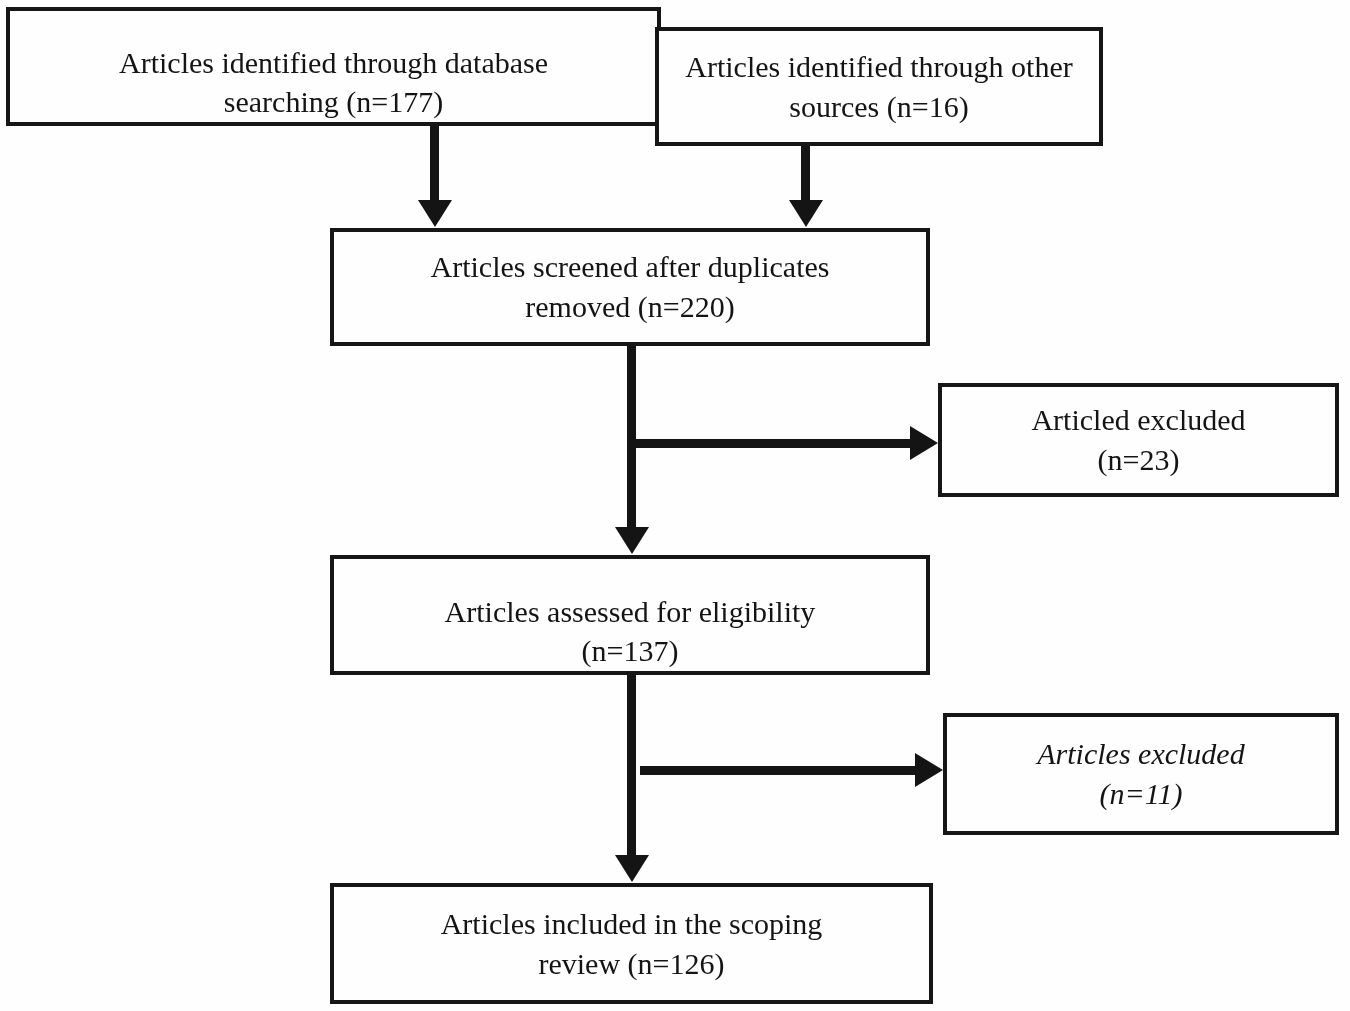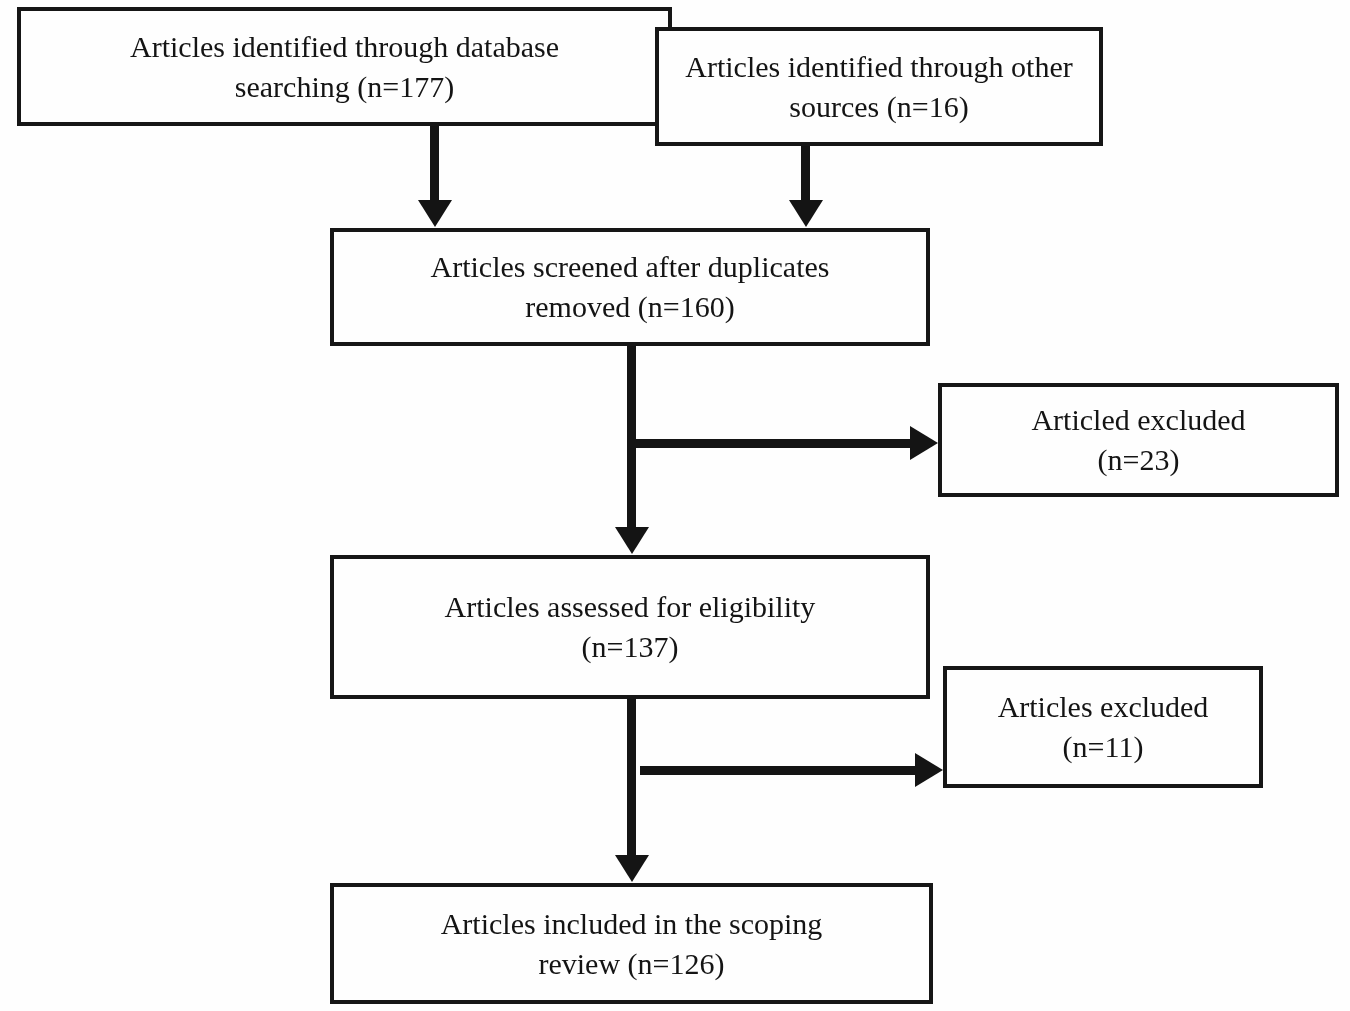--- a/index.html
+++ b/index.html
@@ -59,64 +59,64 @@
     border-bottom: 17px solid transparent;
     border-left: 28px solid #141414;
     z-index: 1;
   }
 </style>
 </head>
 <body>
 
 <div id="figure">
 
-  <div class="box" style="left:17px; top:7px; width:655px; height:119px;">
+  <div class="box" style="left:6px; top:7px; width:655px; height:119px;align-items:flex-end;">
     <span>Articles identified through database
 searching (n=177)</span>
   </div>
 
   <div class="box" style="left:655px; top:7px; width:448px; height:119px;margin-top:20px;">
     <span>Articles identified through other
 sources (n=16)</span>
   </div>
 
   <div class="shaft-v" style="left:430px; top:125px; height:76px;"></div>
   <div class="head-down" style="left:418px; top:200px;"></div>
 
   <div class="shaft-v" style="left:801px; top:125px; height:76px;"></div>
   <div class="head-down" style="left:789px; top:200px;"></div>
 
   <div class="box" style="left:330px; top:228px; width:600px; height:118px;">
     <span>Articles screened after duplicates
-removed (n=160)</span>
+removed (n=220)</span>
   </div>
 
   <div class="shaft-v" style="left:627px; top:345px; height:183px;"></div>
   <div class="head-down" style="left:615px; top:527px;"></div>
 
   <div class="shaft-h" style="left:632px; top:439px; width:280px;"></div>
   <div class="head-right" style="left:910px; top:426px;"></div>
 
   <div class="box" style="left:938px; top:383px; width:401px; height:114px;">
     <span>Articled excluded
 (n=23)</span>
   </div>
 
-  <div class="box" style="left:330px; top:555px; width:600px; height:144px;">
+  <div class="box" style="left:330px; top:555px; width:600px; height:120px;align-items:flex-end;">
     <span>Articles assessed for eligibility
 (n=137)</span>
   </div>
 
   <div class="shaft-v" style="left:627px; top:675px; height:181px;"></div>
   <div class="head-down" style="left:615px; top:855px;"></div>
 
   <div class="shaft-h" style="left:640px; top:766px; width:275px;"></div>
   <div class="head-right" style="left:915px; top:753px;"></div>
 
-  <div class="box" style="left:943px; top:666px; width:320px; height:122px;">
+  <div class="box" style="left:943px; top:713px; width:396px; height:122px;font-style:italic;">
     <span>Articles excluded
 (n=11)</span>
   </div>
 
   <div class="box" style="left:330px; top:883px; width:603px; height:121px;">
     <span>Articles included in the scoping
 review (n=126)</span>
   </div>
 
 </div>

